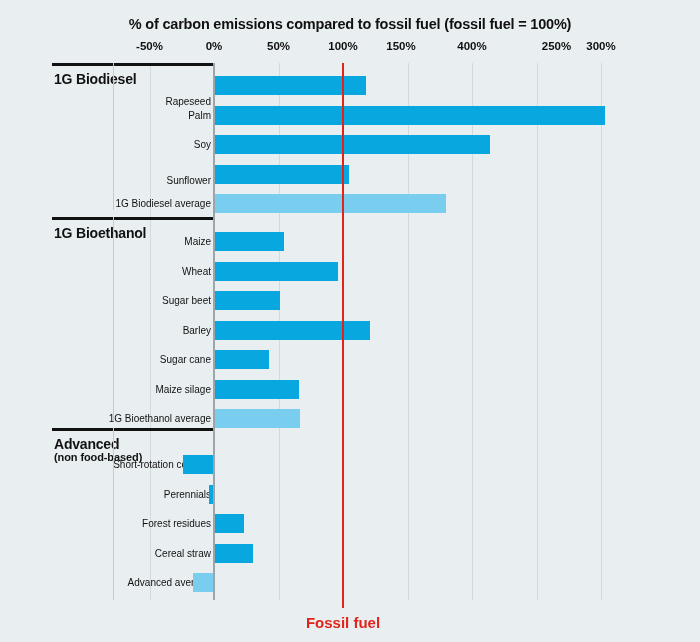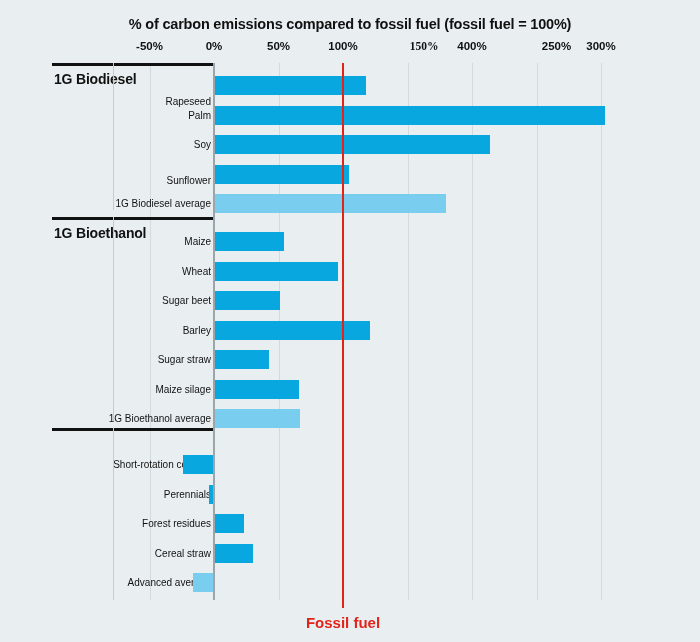--- a/index.html
+++ b/index.html
@@ -144,21 +144,21 @@
   <div class="chart-title">% of carbon emissions compared to fossil fuel (fossil fuel = 100%)</div>
 
   <div class="plot" id="plot-layer">
       <div class="tick-label" style="left: 149.5px;">-50%</div>
       <div class="gridline" style="left: 149.5px;"></div>
       <div class="tick-label" style="left: 214px;">0%</div>
       <div class="tick-label" style="left: 278.5px;">50%</div>
       <div class="gridline" style="left: 278.5px;"></div>
       <div class="tick-label" style="left: 343px;">100%</div>
       <div class="gridline" style="left: 343px;"></div>
-      <div class="tick-label" style="left: 424px; font-family: Liberation Serif, serif;">150%</div>
+      <div class="tick-label" style="left: 401px;">150%</div>
       <div class="gridline" style="left: 407.5px;"></div>
       <div class="tick-label" style="left: 472px;">400%</div>
       <div class="gridline" style="left: 472px;"></div>
       <div class="tick-label" style="left: 536.5px; margin-left: 20px;">250%</div>
       <div class="gridline" style="left: 536.5px;"></div>
       <div class="tick-label" style="left: 601px;">300%</div>
       <div class="gridline" style="left: 601px;"></div>
       <div class="group-rule" style="top: 63px;"></div>
       <div class="group-title" style="top: 71px;"><span>1G Biodiesel</span></div>
       <div class="group-divider" style="top: 63px; height: 147px;"></div>
@@ -176,27 +176,28 @@
       <div class="group-title" style="top: 225px;"><span>1G Bioethanol</span></div>
       <div class="group-divider" style="top: 217px; height: 204px;"></div>
       <div class="row-label" style="top: 236px;">Maize</div>
       <div class="bar" title="Maize: 54%" style="top: 232px; left: 214px; width: 69.66px; background: rgb(9, 167, 224);"></div>
       <div class="row-label" style="top: 265.5px;">Wheat</div>
       <div class="bar" title="Wheat: 96%" style="top: 261.5px; left: 214px; width: 123.84px; background: rgb(9, 167, 224);"></div>
       <div class="row-label" style="top: 295px;">Sugar beet</div>
       <div class="bar" title="Sugar beet: 51%" style="top: 291px; left: 214px; width: 65.79px; background: rgb(9, 167, 224);"></div>
       <div class="row-label" style="top: 324.5px;">Barley</div>
       <div class="bar" title="Barley: 121%" style="top: 320.5px; left: 214px; width: 156.09px; background: rgb(9, 167, 224);"></div>
-      <div class="row-label" style="top: 354px;">Sugar straw</div>
+      <div class="row-label" style="top: 354px;">Sugar cane</div>
       <div class="bar" title="Sugar cane: 43%" style="top: 350px; left: 214px; width: 55.47px; background: rgb(9, 167, 224);"></div>
       <div class="row-label" style="top: 383.5px;">Maize silage</div>
       <div class="bar" title="Maize silage: 66%" style="top: 379.5px; left: 214px; width: 85.14px; background: rgb(9, 167, 224);"></div>
       <div class="row-label" style="top: 413px;">1G Bioethanol average</div>
       <div class="bar" title="1G Bioethanol average: 67%" style="top: 409px; left: 214px; width: 86.43px; background: rgb(121, 205, 238);"></div>
       <div class="group-rule" style="top: 428px;"></div>
+      <div class="group-title" style="top: 436px;"><span>Advanced</span><span class="sub">(non food-based)</span></div>
       <div class="group-divider" style="top: 428px; height: 172px;"></div>
       <div class="row-label" style="top: 459px;">Short-rotation coppice</div>
       <div class="bar" title="Short-rotation coppice: -24%" style="top: 455px; left: 183.04px; width: 30.96px; background: rgb(9, 167, 224);"></div>
       <div class="row-label" style="top: 488.5px;">Perennials</div>
       <div class="bar" title="Perennials: -4%" style="top: 484.5px; left: 208.84px; width: 5.16px; background: rgb(9, 167, 224);"></div>
       <div class="row-label" style="top: 518px;">Forest residues</div>
       <div class="bar" title="Forest residues: 23%" style="top: 514px; left: 214px; width: 29.67px; background: rgb(9, 167, 224);"></div>
       <div class="row-label" style="top: 547.5px;">Cereal straw</div>
       <div class="bar" title="Cereal straw: 30%" style="top: 543.5px; left: 214px; width: 38.7px; background: rgb(9, 167, 224);"></div>
       <div class="row-label" style="top: 577px;">Advanced average</div>

